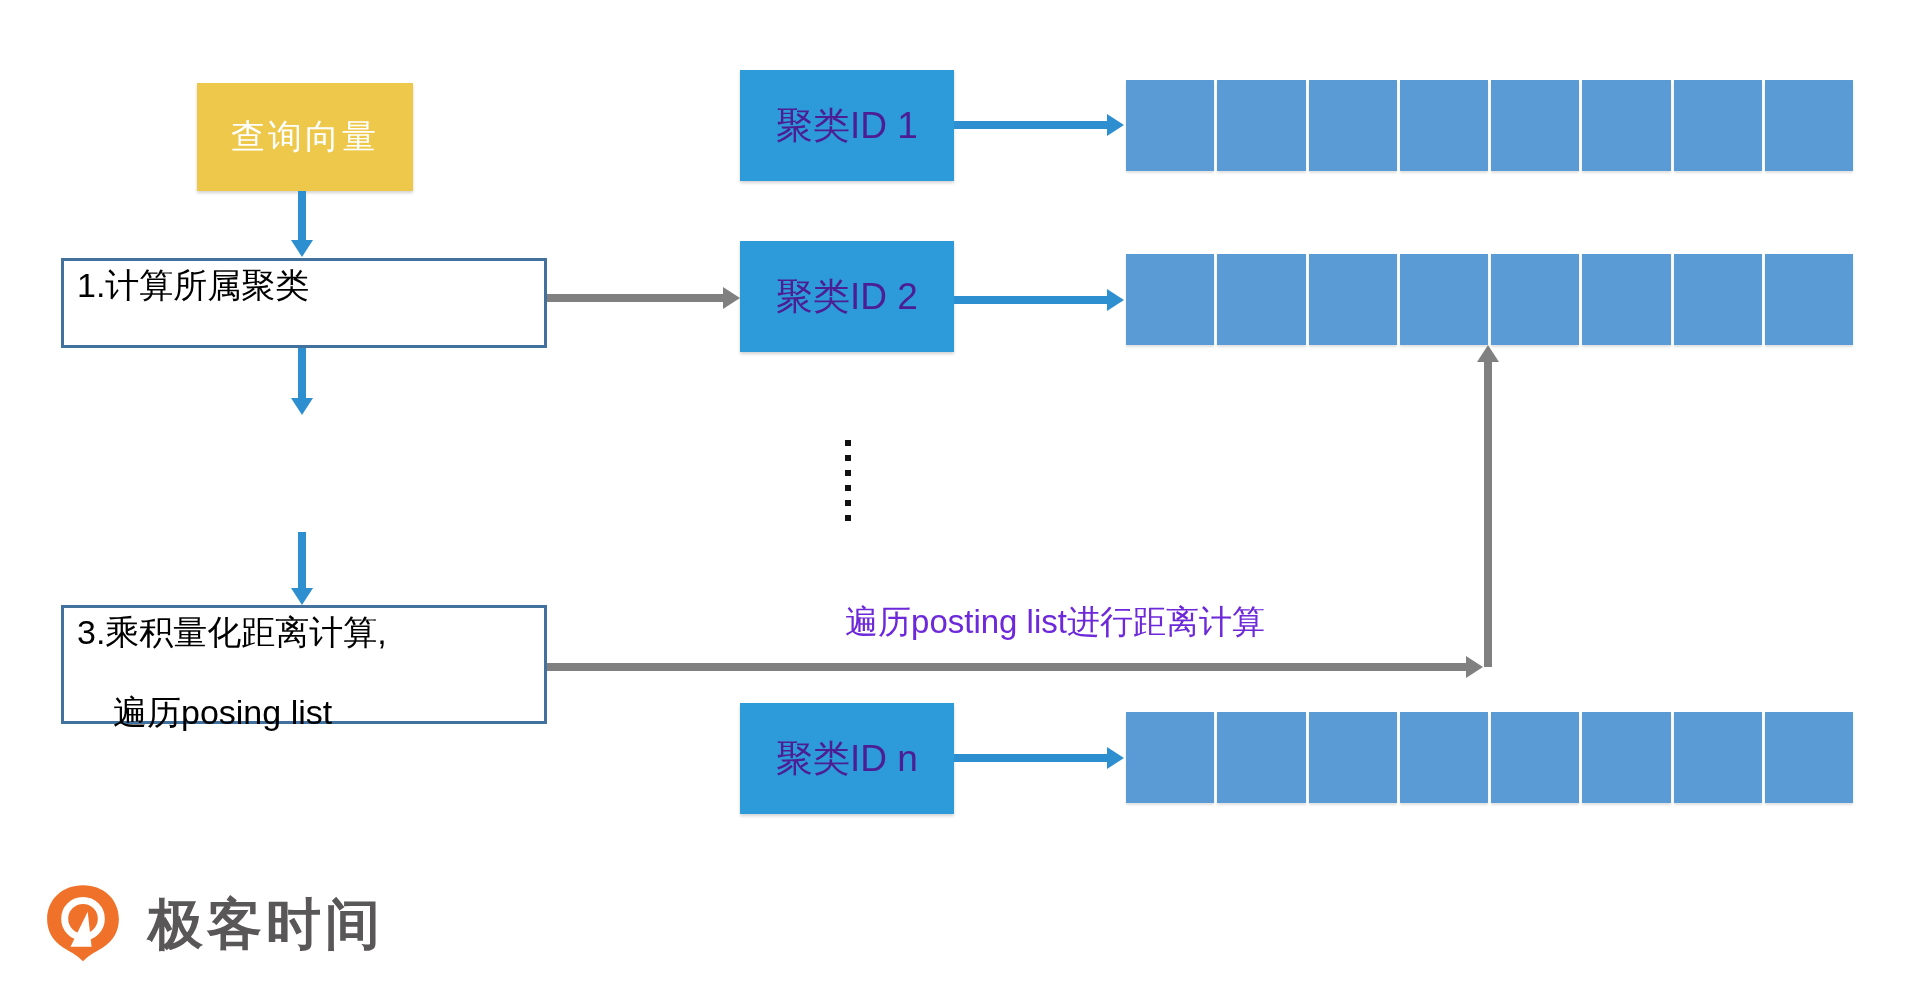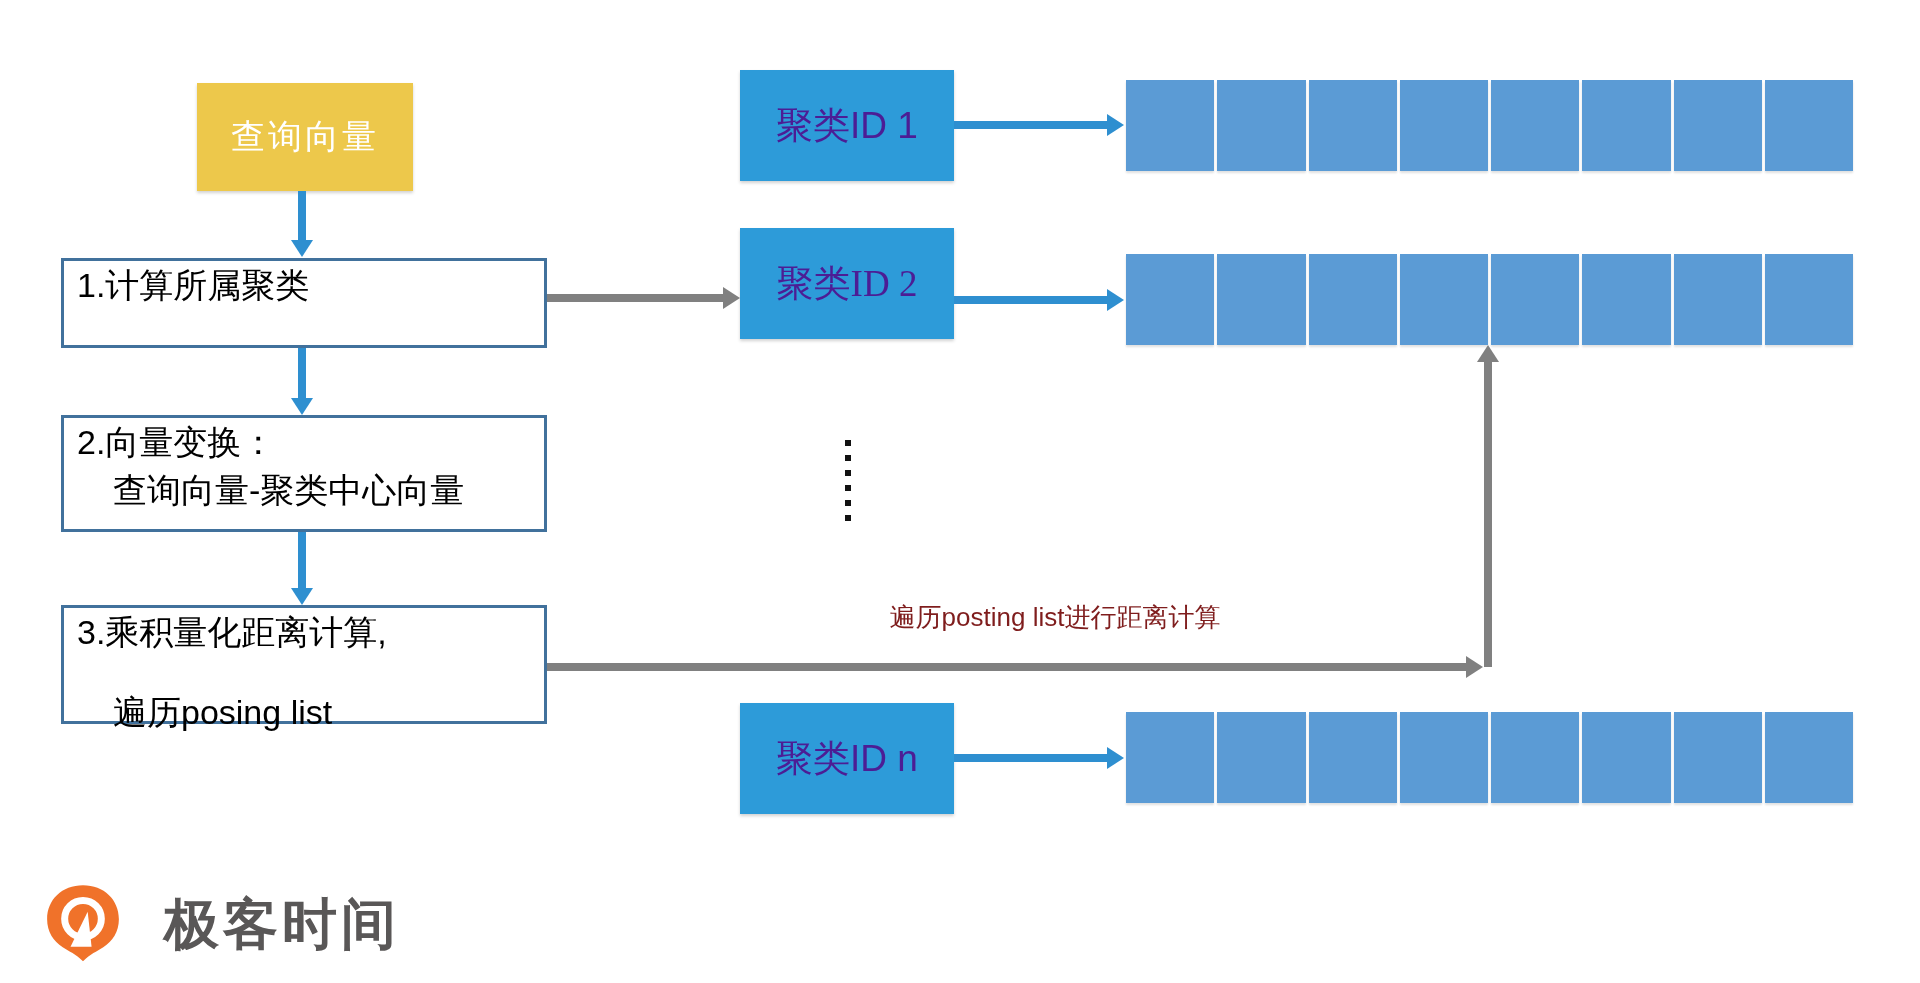--- a/index.html
+++ b/index.html
@@ -35,21 +35,21 @@
   .step-2{top:415px;height:117px;}
   .step-3{top:605px;height:119px;gap:32px;}
   .step-line2{padding-left:36px;}
   .cluster-box{
     position:absolute;left:740px;width:214px;height:111px;
     background:var(--cluster-box);color:#4c1d95;font-size:37px;
     display:flex;align-items:center;justify-content:center;
     box-shadow:0 2px 3px rgba(0,0,0,.18);
   }
   .cluster-1{top:70px;}
-  .cluster-2{top:228px;font-family:Liberation Serif, serif;}
+  .cluster-2{top:241px;}
   .cluster-n{top:703px;}
   
   .cells-row{
     position:absolute;left:1126px;width:727px;height:91px;
     display:flex;gap:3px;
   }
   .row-1{top:80px;}
   .row-2{top:254px;}
   .row-n{top:712px;}
   .cell{flex:1;background:var(--cell);box-shadow:0 2px 2px rgba(0,0,0,.12);}
@@ -79,24 +79,24 @@
   .uparrow .shaft{position:absolute;left:7px;width:8px;top:14px;bottom:0;background:var(--gray-arrow);}
   .uparrow .head{position:absolute;left:0;top:0;width:0;height:0;
     border-left:11px solid transparent;border-right:11px solid transparent;
     border-bottom:17px solid var(--gray-arrow);}
   
   .dots-col{position:absolute;left:845px;top:440px;display:flex;flex-direction:column;gap:9px;}
   .dot{width:6px;height:6px;background:#111;}
   
   .annotation{
     position:absolute;left:770px;top:600px;width:570px;
-    text-align:center;font-size:26px;color:#7f1d1d;
-  }
-  
-  .logo{position:absolute;left:44px;top:884px;display:flex;align-items:center;gap:16px;}
+    text-align:center;font-size:33px;color:#6d28d9;
+  }
+  
+  .logo{position:absolute;left:44px;top:884px;display:flex;align-items:center;}
   .logo-text{margin-left:26px;font-size:55px;font-weight:700;
     color:var(--logo-text);letter-spacing:4px;}
 </style>
 </head>
 <body>
 
 <div class="canvas">
 
   <div class="query-box">
     <span>查询向量</span>
@@ -111,24 +111,20 @@
       <div class="head"></div>
     </div>
   <div class="varrow va-3">
       <div class="shaft"></div>
       <div class="head"></div>
     </div>
 
   <div class="step-box step-1">
     <div class="step-line1">1.计算所属聚类</div>
     <div class="step-line2"></div>
-  </div>
-  <div class="step-box step-2">
-    <div class="step-line1">2.向量变换：</div>
-    <div class="step-line2">查询向量-聚类中心向量</div>
   </div>
   <div class="step-box step-3">
     <div class="step-line1">3.乘积量化距离计算,</div>
     <div class="step-line2">遍历posing list</div>
   </div>
 
   <div class="harrow gray ha-step1">
       <div class="shaft"></div>
       <div class="head"></div>
     </div>

